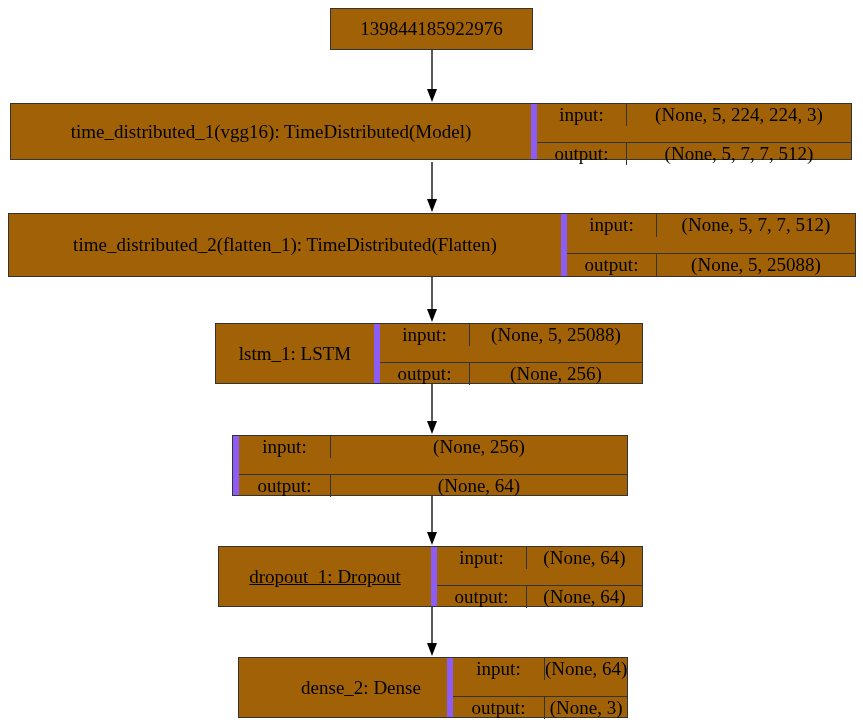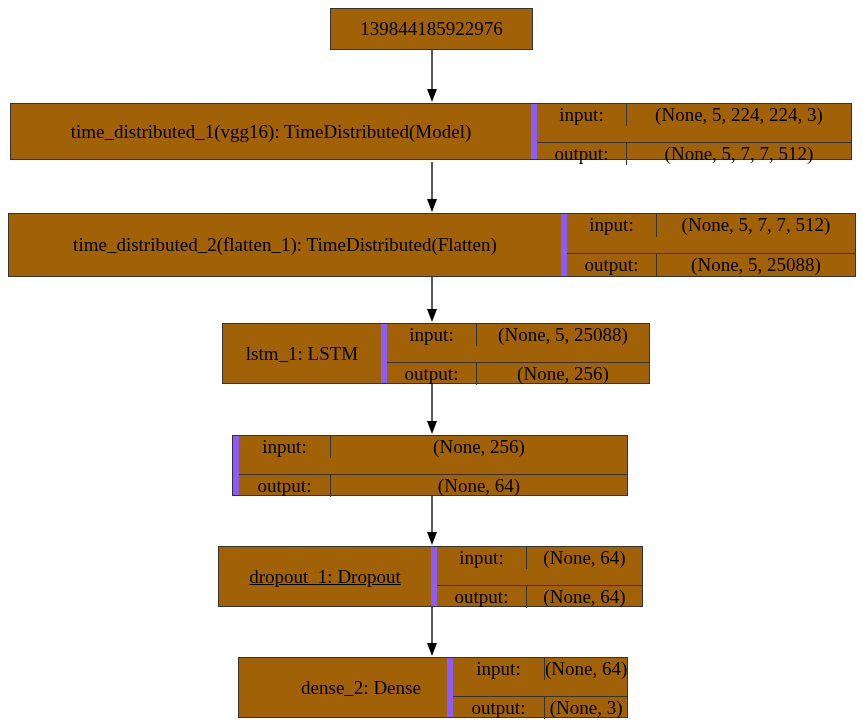--- a/index.html
+++ b/index.html
@@ -127,21 +127,21 @@
         <div class="cell key" style="width:90px;">input:</div>
         <div class="cell val">(None, 5, 7, 7, 512)</div>
       </div>
       <div class="iorow">
         <div class="cell key" style="width:90px;">output:</div>
         <div class="cell val">(None, 5, 25088)</div>
       </div>
     </div>
   </div>
 
-  <div class="node layer" style="left:215px; top:323px; width:428px; height:61px;margin-left:7px;">
+  <div class="node layer" style="left:215px; top:323px; width:428px; height:61px;">
     <div class="cell label" style="width:158px;">lstm_1: LSTM</div>
     <div class="iotable">
       <div class="iorow">
         <div class="cell key" style="width:90px;">input:</div>
         <div class="cell val">(None, 5, 25088)</div>
       </div>
       <div class="iorow">
         <div class="cell key" style="width:90px;">output:</div>
         <div class="cell val">(None, 256)</div>
       </div>

